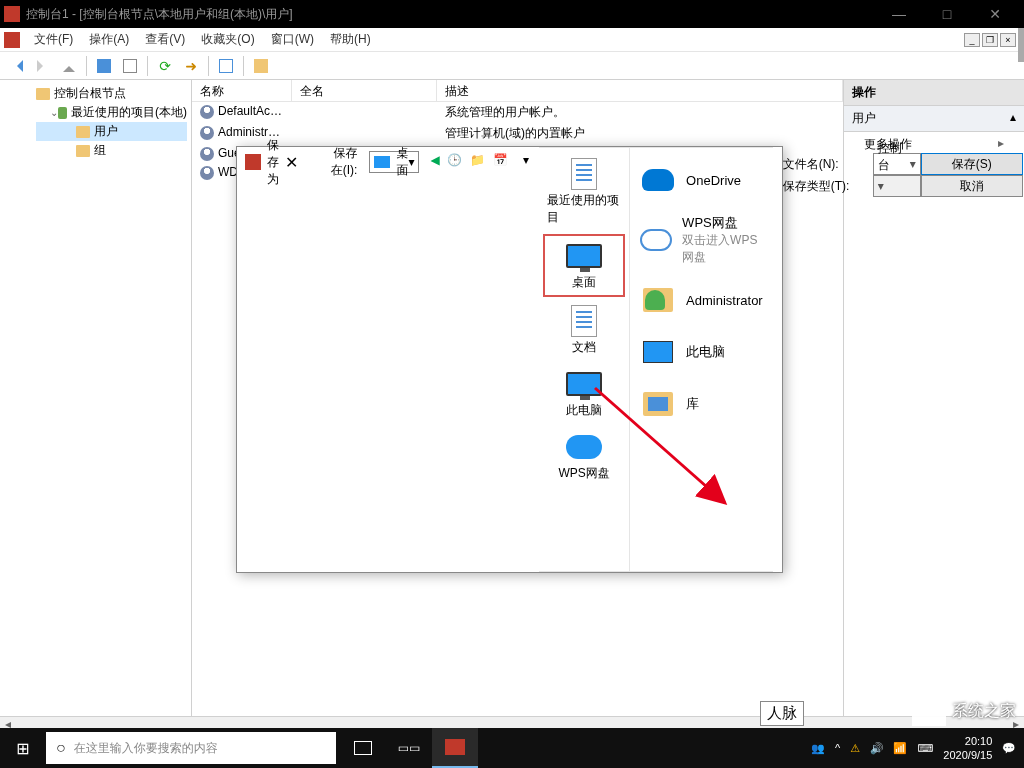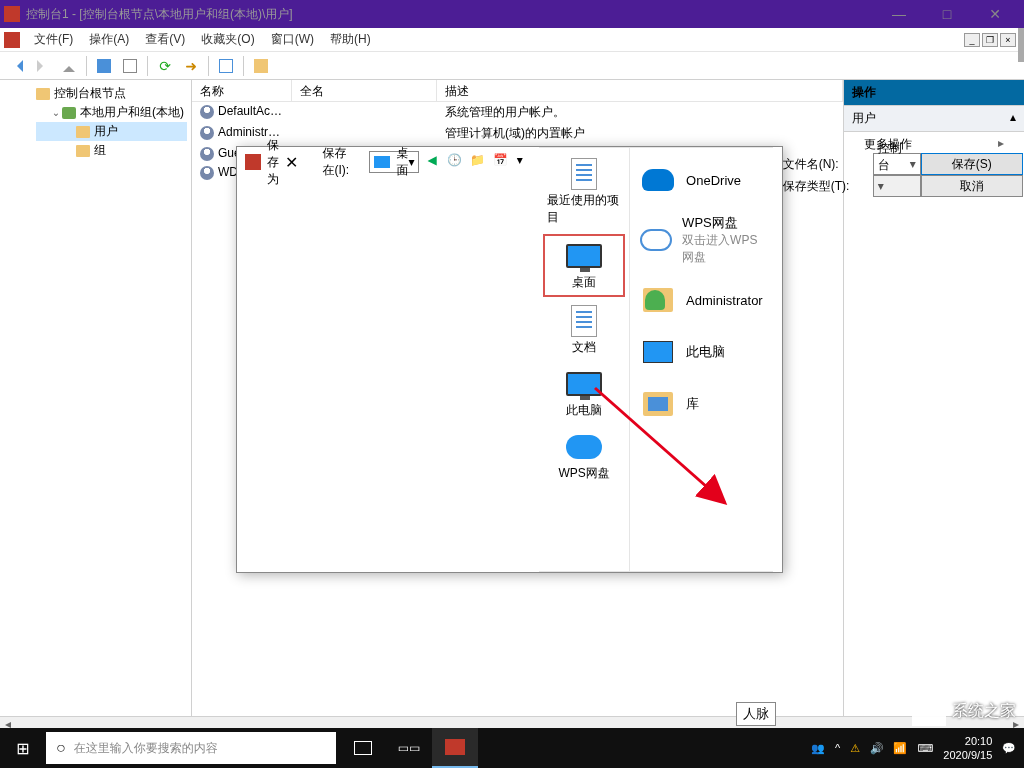--- a/index.html
+++ b/index.html
@@ -1,19 +1,19 @@
 <!DOCTYPE html>
 <html><head>
 <meta charset="utf-8">
 <style>
 * { box-sizing: border-box; margin: 0; padding: 0; font-family: "Microsoft YaHei", "Segoe UI", sans-serif; }
 body { width: 1024px; height: 768px; background: #fff; overflow: hidden; position: relative; font-size: 12px; }
 
 
-.titlebar { height: 28px; background: #4c1d95; display: flex; align-items: center; padding: 0 4px; color: #999; }
+.titlebar { height: 28px; background: #000000; display: flex; align-items: center; padding: 0 4px; color: #999; }
 .titlebar .app-icon { width: 16px; height: 16px; background: #c0392b; margin-right: 6px; }
 .titlebar .title { flex: 1; font-size: 12px; }
 .titlebar .win-btns { display: flex; gap: 18px; padding-right: 10px; }
 .titlebar .win-btn { width: 30px; text-align: center; color: #888; font-size: 14px; }
 
 
 .menubar { height: 24px; background: #fff; display: flex; align-items: center; padding: 0 4px; border-bottom: 1px solid #e5e5e5; }
 .menubar .app-icon { width: 16px; height: 16px; background: #c0392b; margin-right: 6px; }
 .menubar .menu-item { padding: 2px 8px; font-size: 12px; color: #333; }
 .menubar .mdi-btns { margin-left: auto; display: flex; gap: 2px; padding-right: 4px; }
@@ -39,38 +39,38 @@
 
 .list-panel { flex: 1; border-right: 1px solid #d0d0d0; display: flex; flex-direction: column; }
 .list-header { display: flex; height: 22px; border-bottom: 1px solid #e5e5e5; }
 .list-header .col { padding: 3px 8px; font-size: 12px; border-right: 1px solid #e5e5e5; }
 .list-body { flex: 1; overflow: hidden; }
 .list-row { display: flex; padding: 1px 0; }
 .list-row .cell { padding: 1px 8px; font-size: 12px; overflow: hidden; text-overflow: ellipsis; white-space: nowrap; }
 .user-icon { width: 14px; height: 14px; background: radial-gradient(circle at 50% 35%, #fff 25%, #78a 30%); border-radius: 50%; display: inline-block; vertical-align: middle; margin-right: 4px; }
 
 .actions-panel { width: 180px; display: flex; flex-direction: column; }
-.actions-header { background: #0369a1; padding: 4px 8px; font-size: 12px; font-weight: bold; border-bottom: 1px solid #d0d0d0; }
+.actions-header { background: #e5e5e5; padding: 4px 8px; font-size: 12px; font-weight: bold; border-bottom: 1px solid #d0d0d0; }
 .actions-section { background: #eef1f5; padding: 4px 8px; font-size: 12px; border-bottom: 1px solid #d0d0d0; display: flex; justify-content: space-between; }
 .actions-item { padding: 4px 20px; font-size: 12px; }
 .actions-item::after { content: "▸"; float: right; color: #666; }
 
 
 .hscroll { height: 16px; background: #f0f0f0; border-top: 1px solid #d0d0d0; display: flex; }
 .hscroll .track { flex: 1; }
 .hscroll .btn { width: 16px; text-align: center; color: #666; }
 
 
 .dialog-overlay { position: absolute; left: 236px; top: 146px; width: 547px; height: 427px; background: #fff; border: 1px solid #888; box-shadow: 2px 2px 12px rgba(0,0,0,0.3); display: flex; flex-direction: row; }
 .dialog-title { height: 30px; display: flex; align-items: center; padding: 0 8px; }
 .dialog-title .icon { width: 16px; height: 16px; background: #c0392b; margin-right: 6px; }
 .dialog-title .text { flex: 1; font-size: 12px; }
 .dialog-title .close { font-size: 16px; padding: 0 6px; }
 
-.dialog-toolbar { height: 30px; display: flex; align-items: center; padding: 0 10px; gap: 8px; }
+.dialog-toolbar { height: 30px; display: flex; align-items: center; padding: 0 10px; gap: 8px; text-align: right; }
 .dialog-toolbar label { font-size: 12px; margin-right: 4px; }
 .dialog-toolbar .navicon { width: 18px; height: 18px; }
 
 .dialog-body { flex: 1; display: flex; border-top: 1px solid #e5e5e5; border-bottom: 1px solid #e5e5e5; }
 .places-bar { width: 90px; background: #fff; padding: 6px 4px; display: flex; flex-direction: column; gap: 4px; }
 .place-item { display: flex; flex-direction: column; align-items: center; padding: 4px; font-size: 12px; gap: 2px; }
 .place-item.selected { border: 2px solid #d9534f; }
 .place-icon { width: 40px; height: 32px; display: flex; align-items: center; justify-content: center; }
 .monitor-icon { width: 36px; height: 24px; background: #2196F3; border: 2px solid #333; border-radius: 2px; position: relative; }
 .monitor-icon::after { content: ""; position: absolute; bottom: -6px; left: 12px; width: 10px; height: 4px; background: #555; }
@@ -105,21 +105,21 @@
 
 .taskbar { position: absolute; bottom: 0; left: 0; right: 0; height: 40px; background: #101010; display: flex; align-items: center; color: #fff; }
 .taskbar .start { width: 46px; text-align: center; font-size: 16px; }
 .taskbar .search { flex: 0 0 290px; height: 32px; background: #fff; color: #888; display: flex; align-items: center; padding: 0 10px; gap: 8px; margin-right: 4px; }
 .taskbar .task-btn { width: 46px; text-align: center; height: 40px; display: flex; align-items: center; justify-content: center; }
 .taskbar .task-btn.active { border-bottom: 2px solid #76b9ed; background: #2a2a2a; }
 .taskbar .tray { margin-left: auto; display: flex; align-items: center; gap: 10px; padding-right: 8px; font-size: 11px; }
 .taskbar .datetime { text-align: right; line-height: 14px; }
 
 
-.float-label { position: absolute; right: 248px; bottom: 42px; background: #fff; border: 1px solid #888; padding: 2px 6px; font-size: 13px; }
+.float-label { position: absolute; right: 220px; bottom: 42px; background: #fff; border: 1px solid #888; padding: 2px 6px; font-size: 15px; }
 
 
 .watermark { position: absolute; right: 8px; bottom: 42px; display: flex; align-items: center; gap: 6px; color: #fff; font-size: 16px; text-shadow: 0 0 3px #000; }
 .watermark .logo { width: 34px; height: 30px; background: #fff; clip-path: polygon(50% 0, 100% 40%, 100% 100%, 0 100%, 0 40%); opacity: 0.95; }
 
 
 .right-scroll { position: absolute; right: 0; top: 28px; width: 6px; height: 34px; background: #aaa; }
 </style>
 </head>
 <body>
@@ -186,21 +186,21 @@
 <div class="content">
 
   <div class="tree-panel">
     <div class="tree-item">
         <span class="folder-icon"></span>
         <span>控制台根节点</span>
       </div>
     <div class="tree-item indent1">
         <span class="expander">⌄</span>
         <span style="width:14px;height:12px;background:#6aa84f;margin-right:4px;border-radius:2px"></span>
-        <span>本地用户和组(本地)</span>
+        <span>最近使用的项目(本地)</span>
       </div>
     <div class="tree-item indent2 selected">
         <span class="folder-icon"></span>
         <span>用户</span>
       </div>
     <div class="tree-item indent2">
         <span class="folder-icon"></span>
         <span>组</span>
       </div>
   </div>

